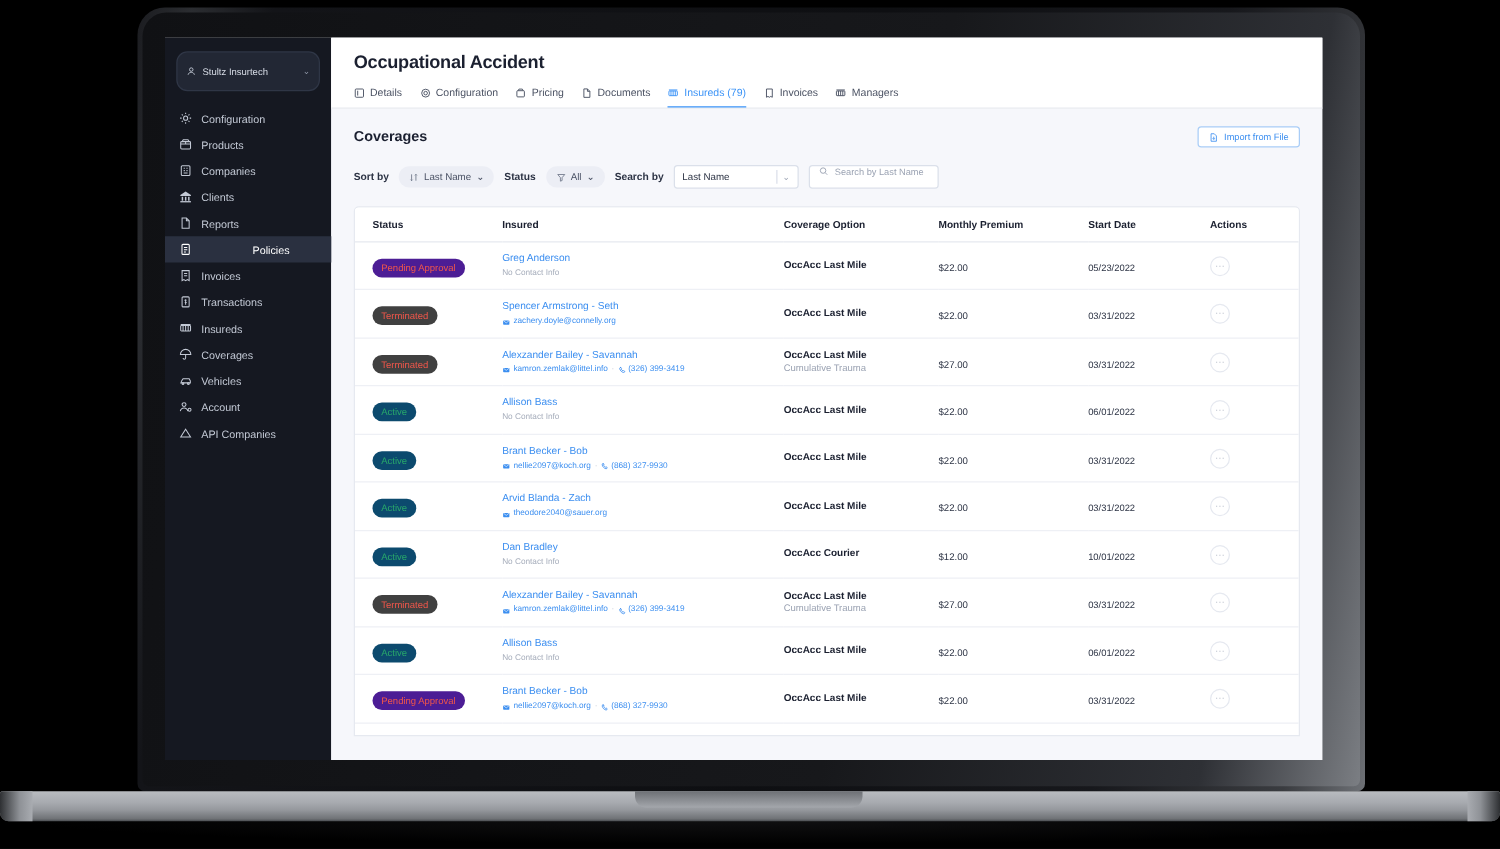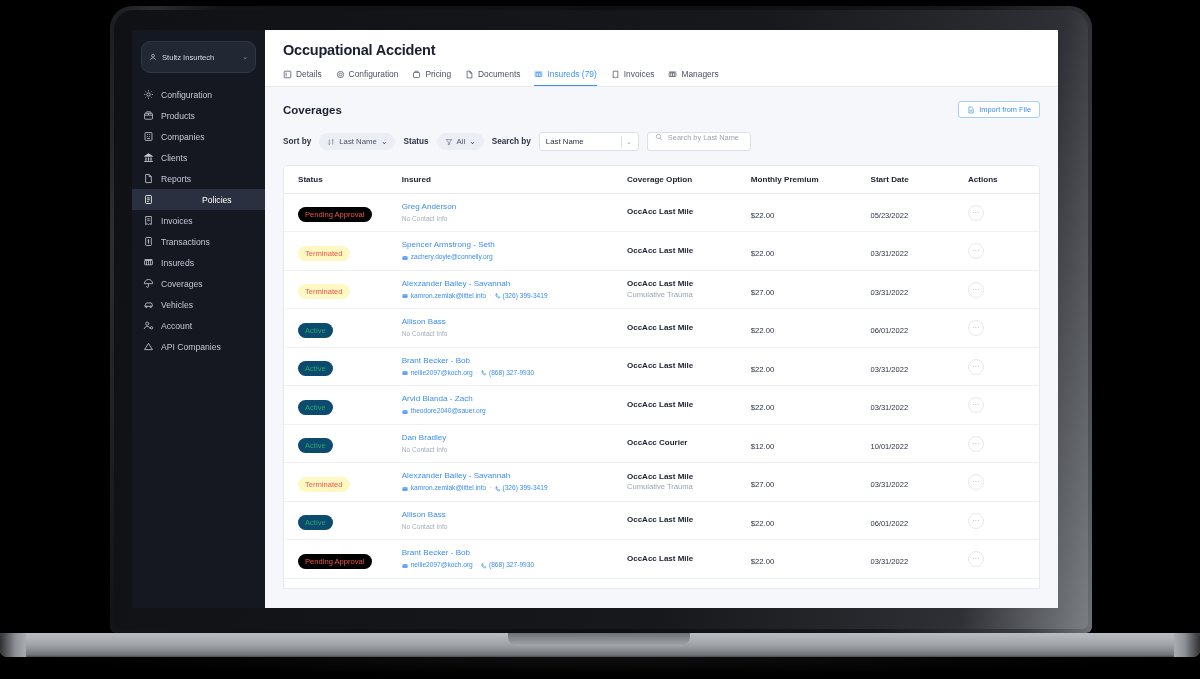--- a/index.html
+++ b/index.html
@@ -142,22 +142,22 @@
   .c-premium { width: 118px; }
   .c-start   { width: 96px; }
   .c-actions { width: 70px; }
   tbody td { padding: 8px 0; border-bottom:1px solid #eef0f5; vertical-align: middle; }
   tbody td.c-status { padding-left: 14px; }
 
   .badge {
     display:inline-block; padding: 3px 7px; border-radius: 9px;
     font-size: 7.6px; font-weight: 500; white-space:nowrap;
   }
-  .badge.pending { background:#000000; color:#f0564a; }
-  .badge.terminated { background:#fef9c3; color:#f0564a; }
+  .badge.pending { background:#4c1d95; color:#f0564a; }
+  .badge.terminated { background:#404040; color:#f0564a; }
   .badge.active { background:#0c4a6e; color:#28a76a; }
 
   .insured-name { color:#3b8ef0; font-size: 8.1px; font-weight:500; cursor:pointer; line-height: 1.35; }
   .insured-sub { font-size: 6.6px; color:#a6adbb; margin-top:2px; display:flex; align-items:center; gap:3px; line-height:1.3; }
   .insured-sub .mail { color:#3b8ef0; }
   .insured-sub .sep { color:#c7cdd8; }
   .insured-sub .ph { color:#3b8ef0; display:flex; align-items:center; gap:2px; }
   .opt-main { font-size: 8px; font-weight:700; color:#1b2030; line-height:1.35; }
   .opt-sub { font-size: 7.6px; color:#9aa2b2; line-height:1.35; }
   .money { font-size: 7.7px; color:#2c3344; }

